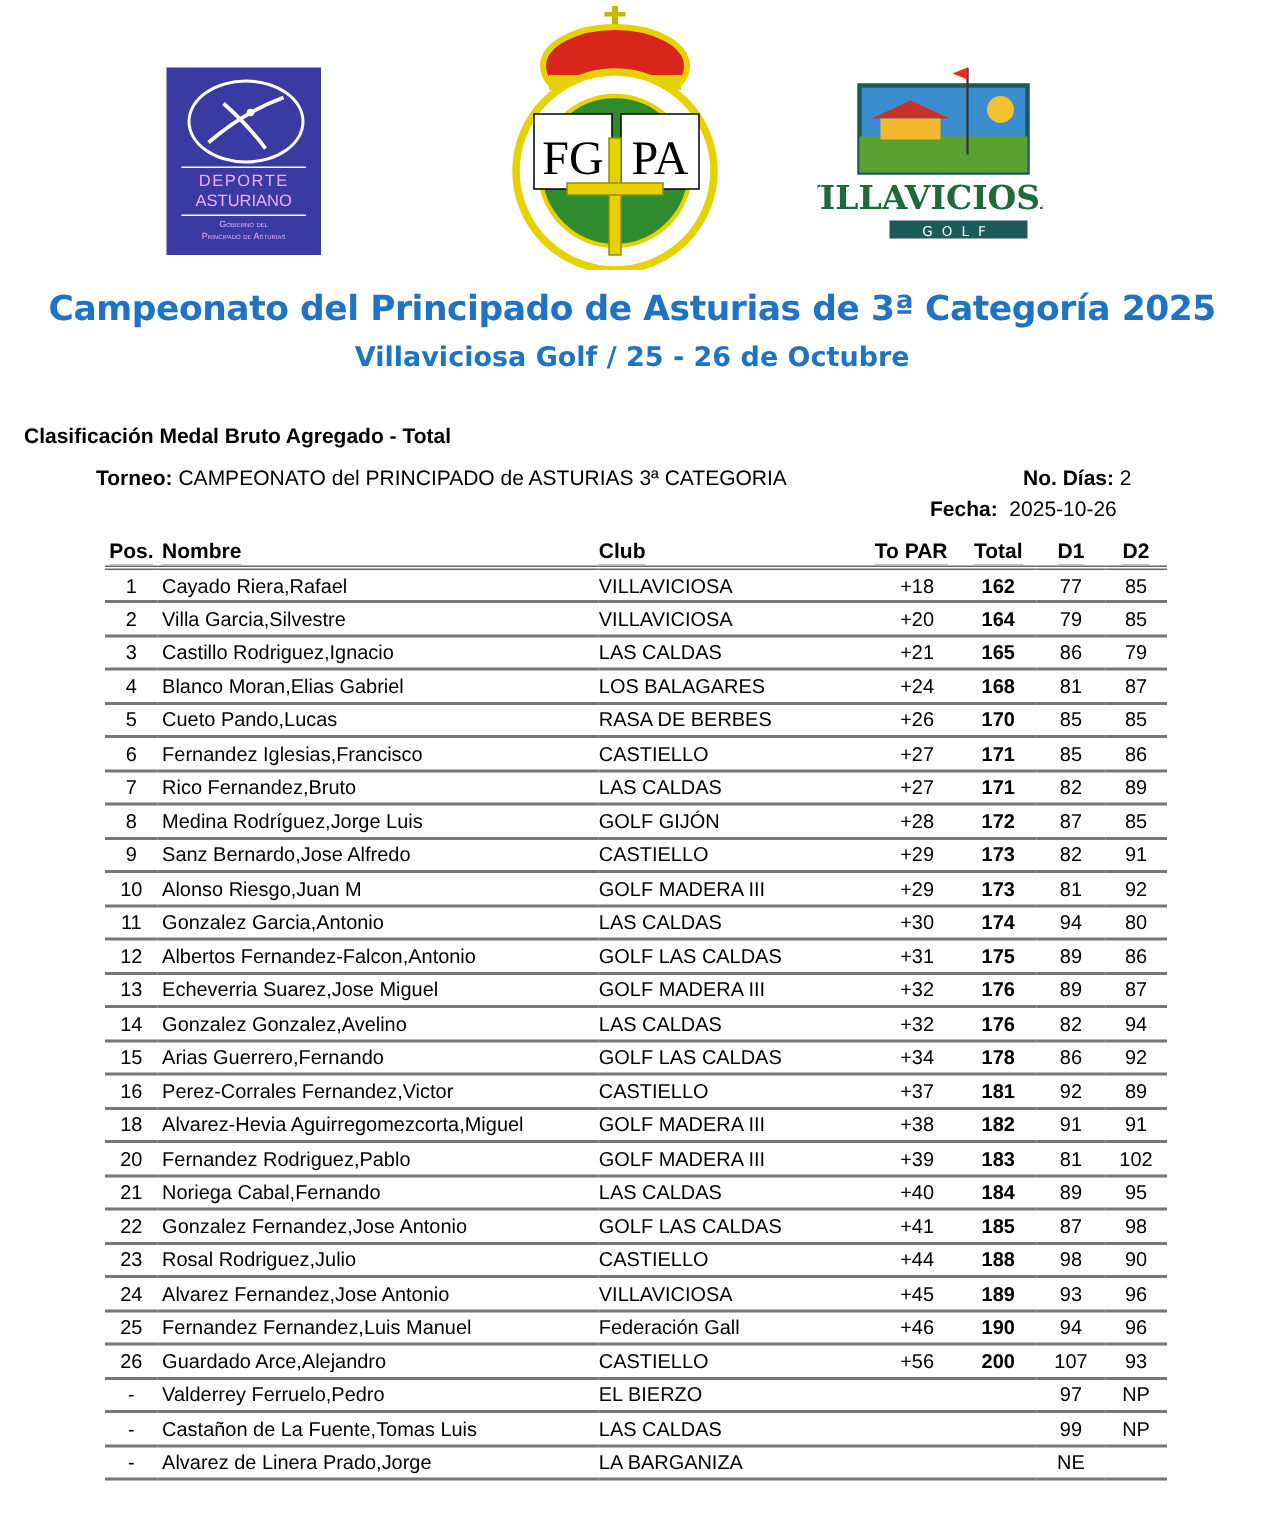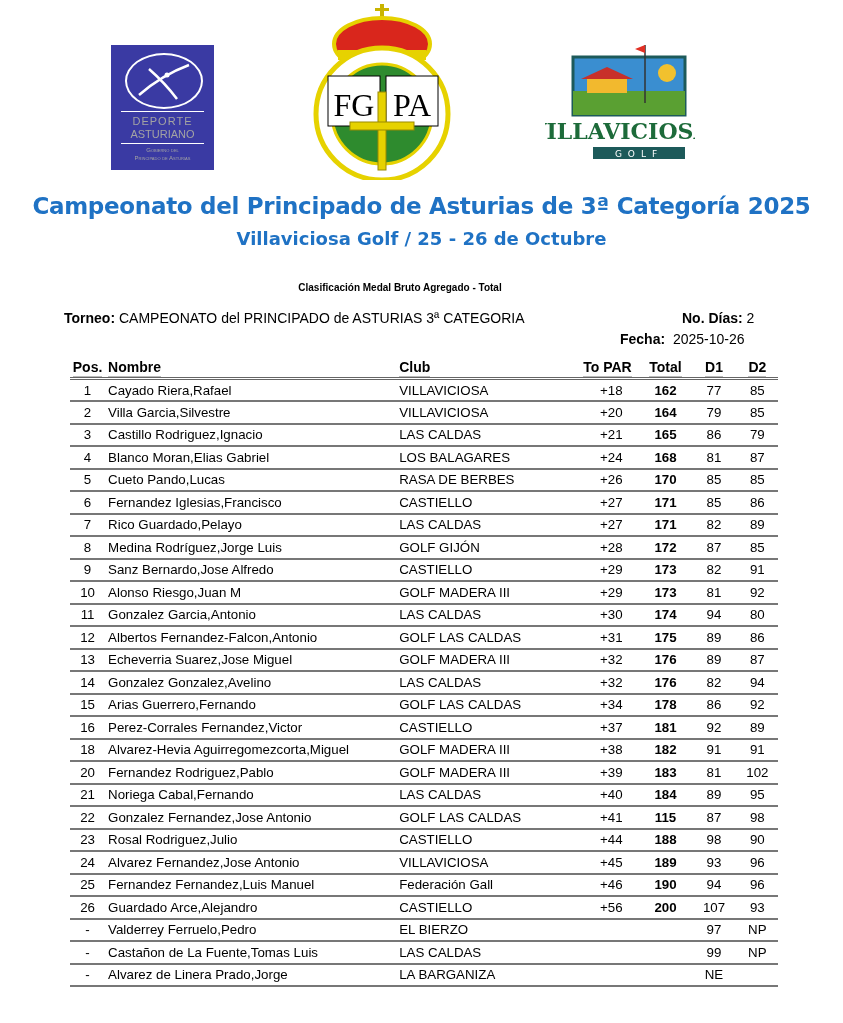--- a/index.html
+++ b/index.html
@@ -1,29 +1,29 @@
 <!DOCTYPE html>
 <html><head>
 <meta charset="utf-8">
 <style>
   html, body { margin:0; padding:0; background:#ffffff; }
   body { width:843px; height:1023px; position:relative; overflow:hidden; font-family:"Liberation Sans", sans-serif; color:#000; }
   .logo { position:absolute; }
-  #logo-deporte { left:111px; top:45px; width:103px; height:125px; background:#3a3aa3; color:#a3a3a3; text-align:center; }
+  #logo-deporte { left:111px; top:45px; width:103px; height:125px; background:#3a3aa3; color:#f0abfc; text-align:center; }
   #logo-deporte .ring { position:absolute; left:14px; top:8px; width:74px; height:52px; border:2px solid #fff; border-radius:50%; }
   #logo-deporte .dline { position:absolute; left:10px; right:10px; height:1px; background:#fff; }
   #logo-deporte .t1 { position:absolute; left:0; right:0; top:70px; font-size:11px; letter-spacing:1px; }
   #logo-deporte .t2 { position:absolute; left:0; right:0; top:83px; font-size:11px; }
   #logo-deporte .t3 { position:absolute; left:0; right:0; top:101px; font-size:6px; line-height:8px; font-variant:small-caps; }
-  #logo-fgpa { left:310px; top:2px; width:145px; height:178px; }
+  #logo-fgpa { left:338px; top:2px; width:145px; height:178px; }
   #logo-villa { left:545px; top:45px; width:150px; height:120px; }
   .title { position:absolute; left:0; width:843px; text-align:center; color:#1f72c4; font-weight:bold; font-family:"DejaVu Sans", sans-serif; }
   #main-title { top:193px; font-size:23px; letter-spacing:-0.3px; }
   #sub-title { top:228px; font-size:18px; }
-  #report-title { position:absolute; top:282px; left:0; width:800px; text-align:center; font-weight:bold; font-size:10px; }
+  #report-title { position:absolute; top:282px; left:16px; width:800px; font-weight:bold; font-size:14px; }
   #torneo { position:absolute; top:310px; left:64px; font-size:14px; }
   #dias { position:absolute; top:310px; left:682px; font-size:14px; }
   #fecha { position:absolute; top:331px; left:620px; font-size:14px; }
   .b { font-weight:bold; }
   table { position:absolute; left:70px; top:355px; width:708px; border-collapse:collapse; font-size:13.3px; }
   th { font-weight:bold; font-size:14px; text-align:left; padding:0; height:22px; vertical-align:bottom; }
   th span { display:inline-block; border-bottom:1px solid #bbb; padding-bottom:1px; }
   thead tr { border-bottom:3px double #666; }
   td { height:20.5px; padding:0; border-bottom:2px solid #777; white-space:nowrap; }
   tbody tr:first-child td { height:20px; }
@@ -159,21 +159,21 @@
         <td class="c-pos">6</td>
         <td class="c-name">Fernandez Iglesias,Francisco</td>
         <td class="c-club">CASTIELLO</td>
         <td class="c-par">+27</td>
         <td class="c-tot">171</td>
         <td class="c-d1">85</td>
         <td class="c-d2">86</td>
       </tr>
       <tr>
         <td class="c-pos">7</td>
-        <td class="c-name">Rico Guardado,Pelayo</td>
+        <td class="c-name">Rico Fernandez,Bruto</td>
         <td class="c-club">LAS CALDAS</td>
         <td class="c-par">+27</td>
         <td class="c-tot">171</td>
         <td class="c-d1">82</td>
         <td class="c-d2">89</td>
       </tr>
       <tr>
         <td class="c-pos">8</td>
         <td class="c-name">Medina Rodríguez,Jorge Luis</td>
         <td class="c-club">GOLF GIJÓN</td>
@@ -279,21 +279,21 @@
         <td class="c-par">+40</td>
         <td class="c-tot">184</td>
         <td class="c-d1">89</td>
         <td class="c-d2">95</td>
       </tr>
       <tr>
         <td class="c-pos">22</td>
         <td class="c-name">Gonzalez Fernandez,Jose Antonio</td>
         <td class="c-club">GOLF LAS CALDAS</td>
         <td class="c-par">+41</td>
-        <td class="c-tot">115</td>
+        <td class="c-tot">185</td>
         <td class="c-d1">87</td>
         <td class="c-d2">98</td>
       </tr>
       <tr>
         <td class="c-pos">23</td>
         <td class="c-name">Rosal Rodriguez,Julio</td>
         <td class="c-club">CASTIELLO</td>
         <td class="c-par">+44</td>
         <td class="c-tot">188</td>
         <td class="c-d1">98</td>

